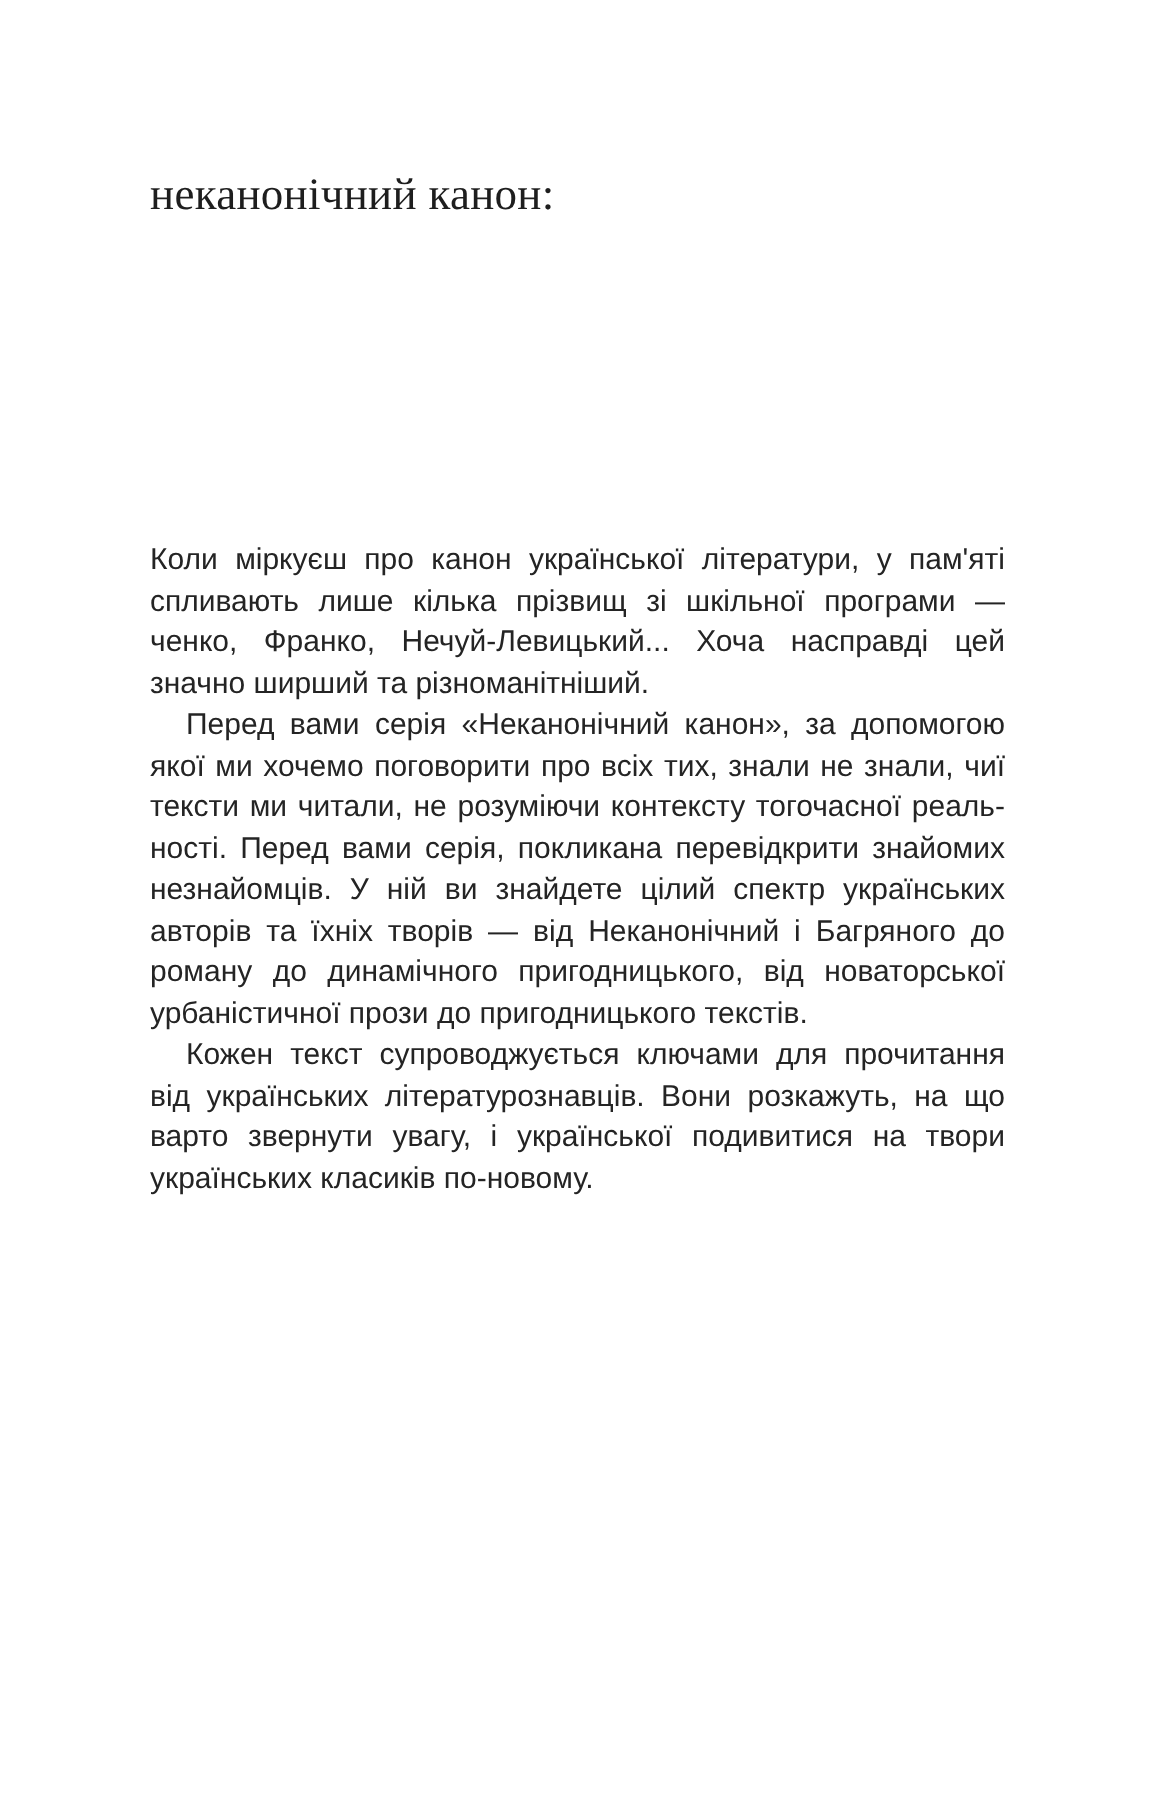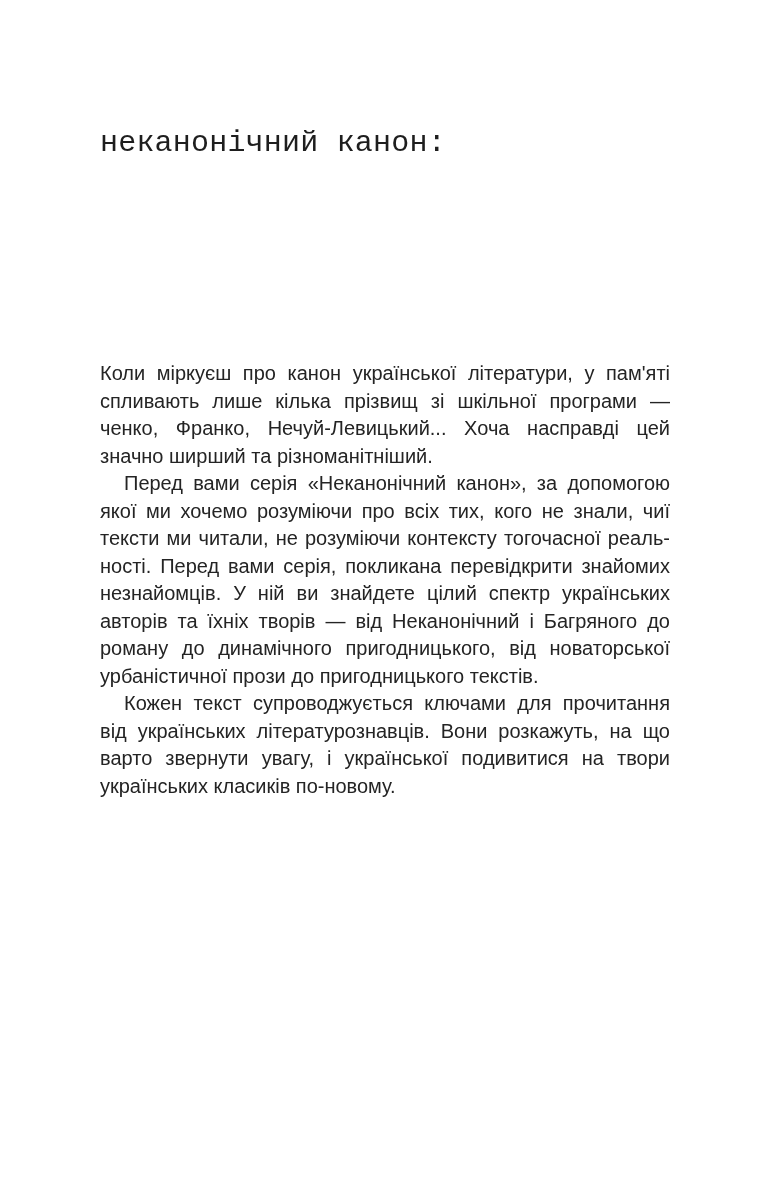--- a/index.html
+++ b/index.html
@@ -10,23 +10,23 @@
   .page {
     position: relative;
     width: 768px;
     height: 1196px;
     background: var(--bg, #ffffff);
     overflow: hidden;
   }
   .heading {
     position: absolute;
     left: 100px;
-    top: 125px;
+    top: 112px;
     margin: 0;
-    font-family: Liberation Mono, monospace;
+    font-family: Liberation Serif, serif;
     font-weight: 400;
     font-size: 30px;
     line-height: 36px;
     letter-spacing: 0.2px;
     color: var(--heading-color, #1e1e1e);
     white-space: nowrap;
   }
   .body-text {
     position: absolute;
     left: 100px;
@@ -54,21 +54,21 @@
 <body>
 
 <div class="page" style="--bg: #ffffff; --heading-color: #1e1e1e; --text-color: #242424;">
   <h1 class="heading">неканонічний канон:</h1>
   <div class="body-text">
       <div class="line">Коли міркуєш про канон української літератури, у пам'яті</div>
       <div class="line">спливають лише кілька прізвищ зі шкільної програми — Шев-</div>
       <div class="line">ченко, Франко, Нечуй-Левицький... Хоча насправді цей перелік</div>
       <div class="line last">значно ширший та різноманітніший.</div>
       <div class="line indent">Перед вами серія «Неканонічний канон», за допомогою</div>
-      <div class="line">якої ми хочемо розуміючи про всіх тих, кого не знали, чиї</div>
+      <div class="line">якої ми хочемо поговорити про всіх тих, знали не знали, чиї</div>
       <div class="line">тексти ми читали, не розуміючи контексту тогочасної реаль-</div>
       <div class="line">ності. Перед вами серія, покликана перевідкрити знайомих</div>
       <div class="line">незнайомців. У ній ви знайдете цілий спектр українських</div>
       <div class="line">авторів та їхніх творів — від Неканонічний і Багряного до</div>
       <div class="line">роману до динамічного пригодницького, від новаторської</div>
       <div class="line last">урбаністичної прози до пригодницького текстів.</div>
       <div class="line indent">Кожен текст супроводжується ключами для прочитання</div>
       <div class="line">від українських літературознавців. Вони розкажуть, на що</div>
       <div class="line">варто звернути увагу, і української подивитися на твори</div>
       <div class="line last">українських класиків по-новому.</div>

